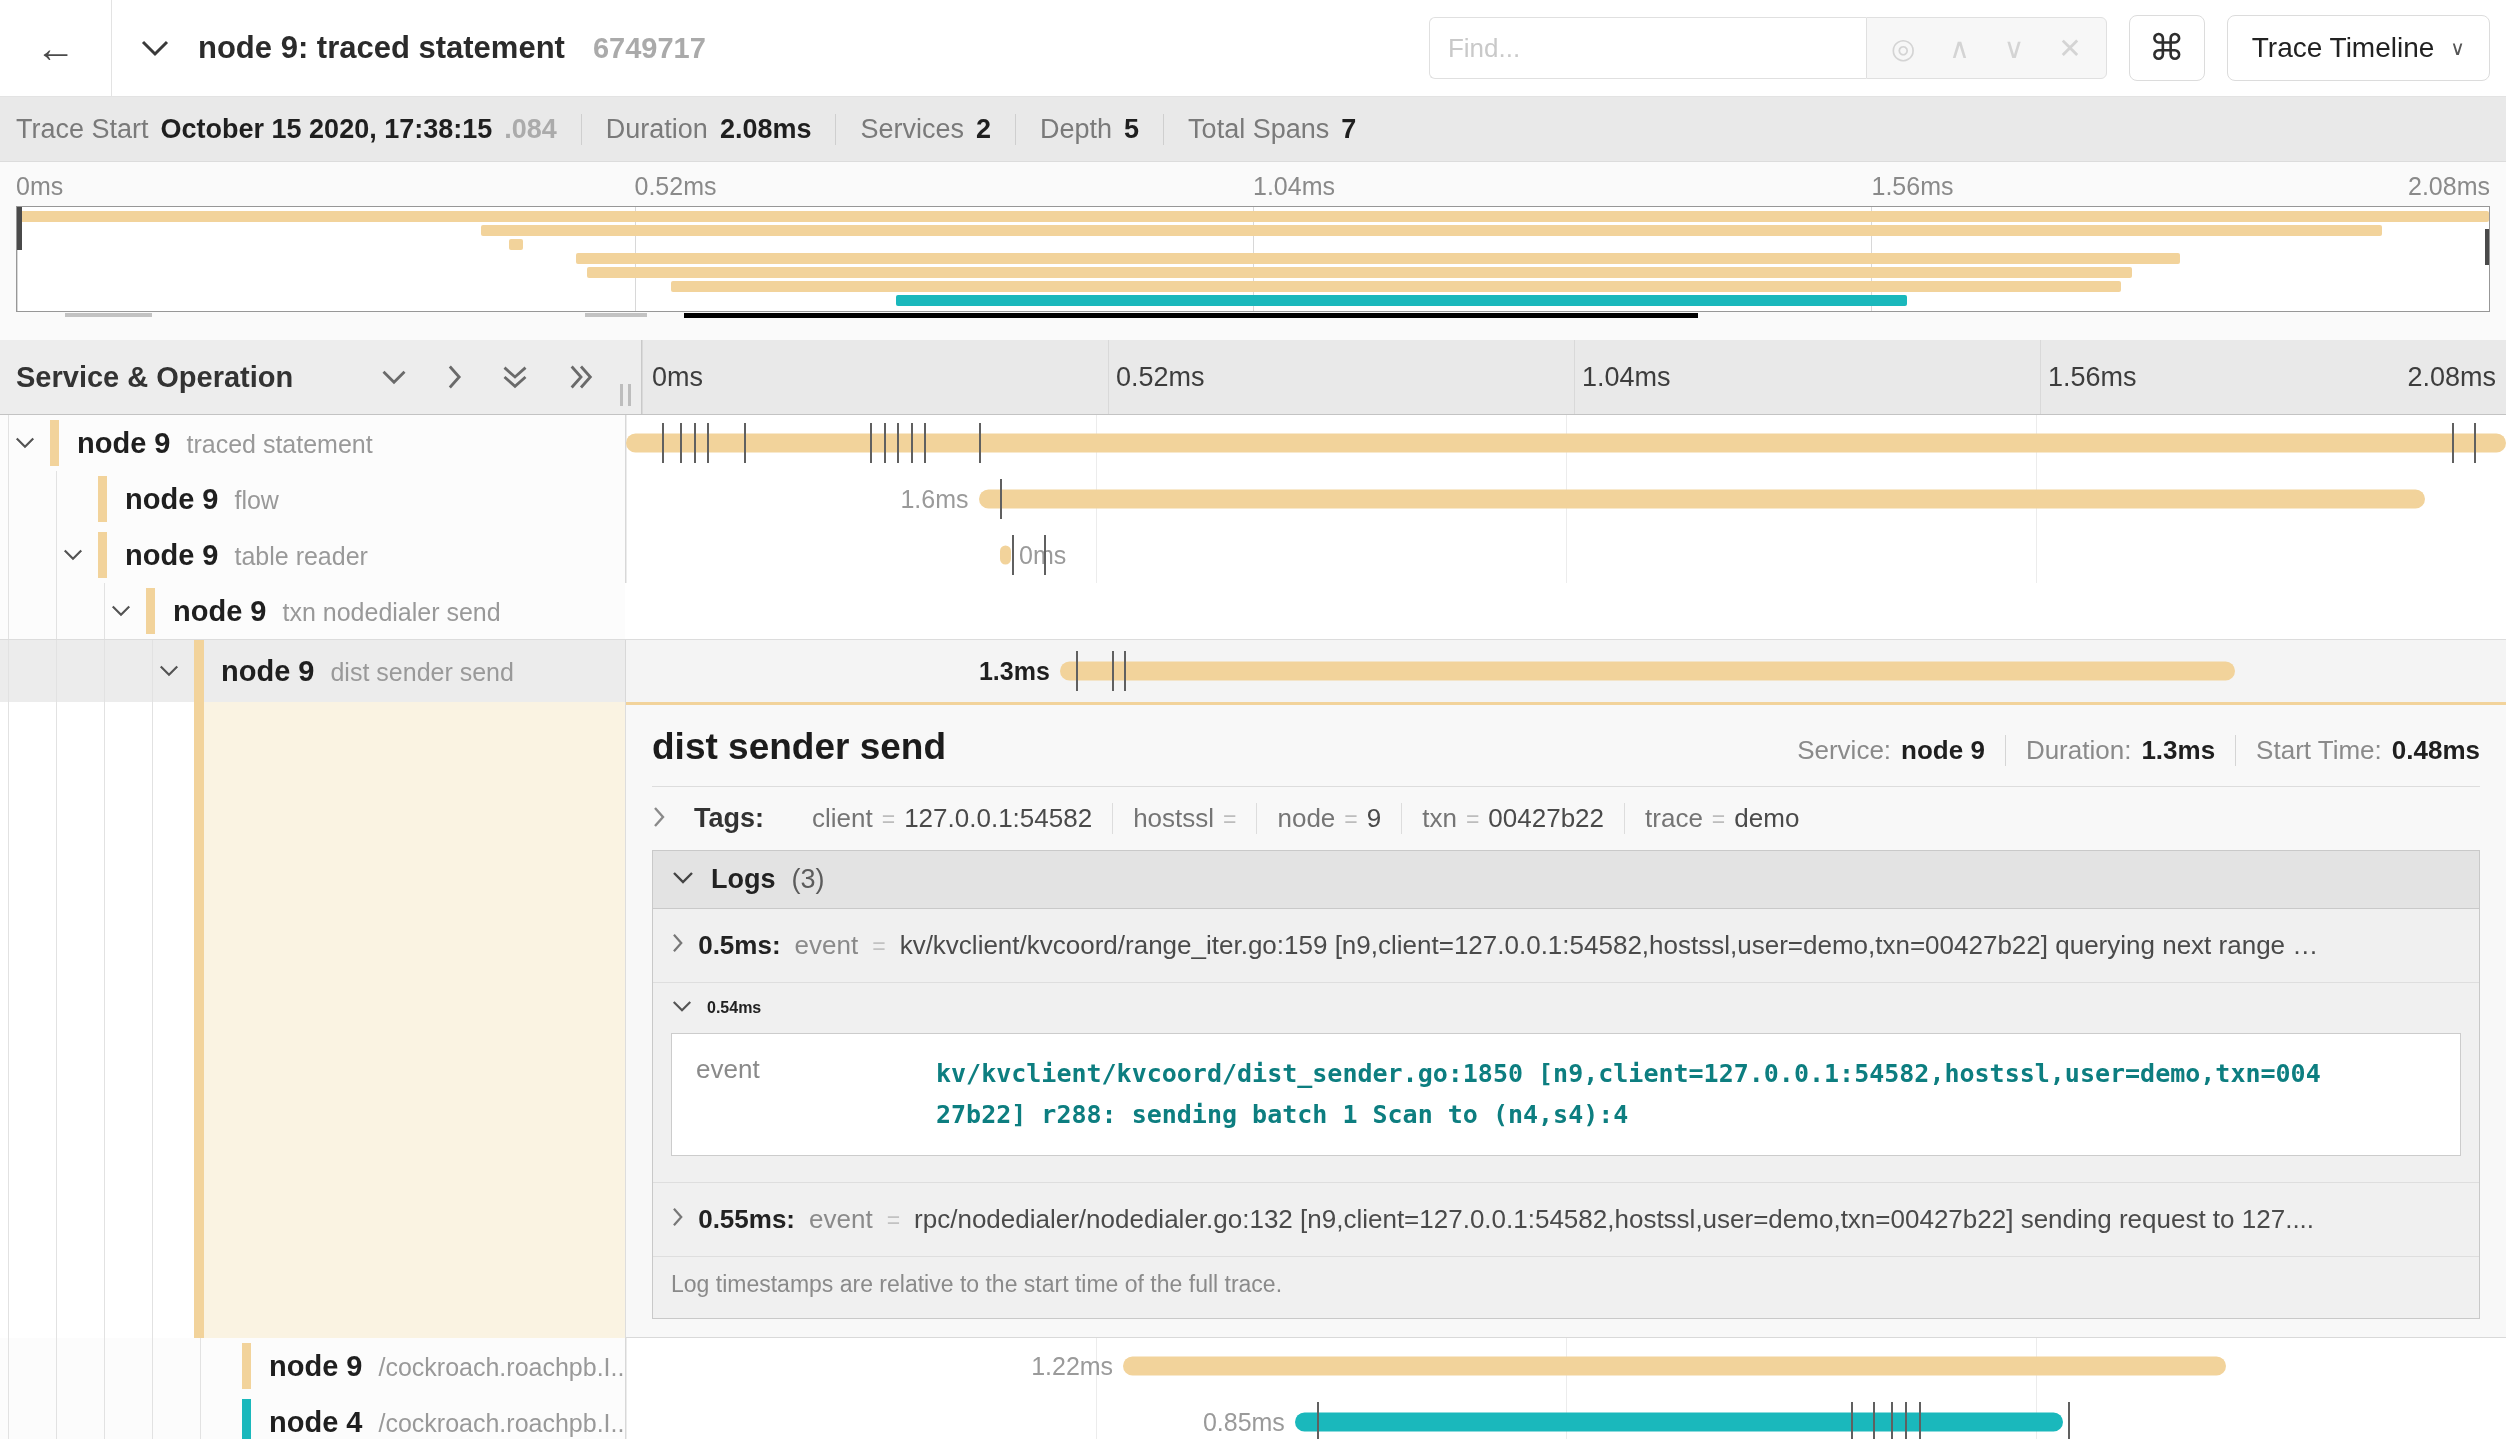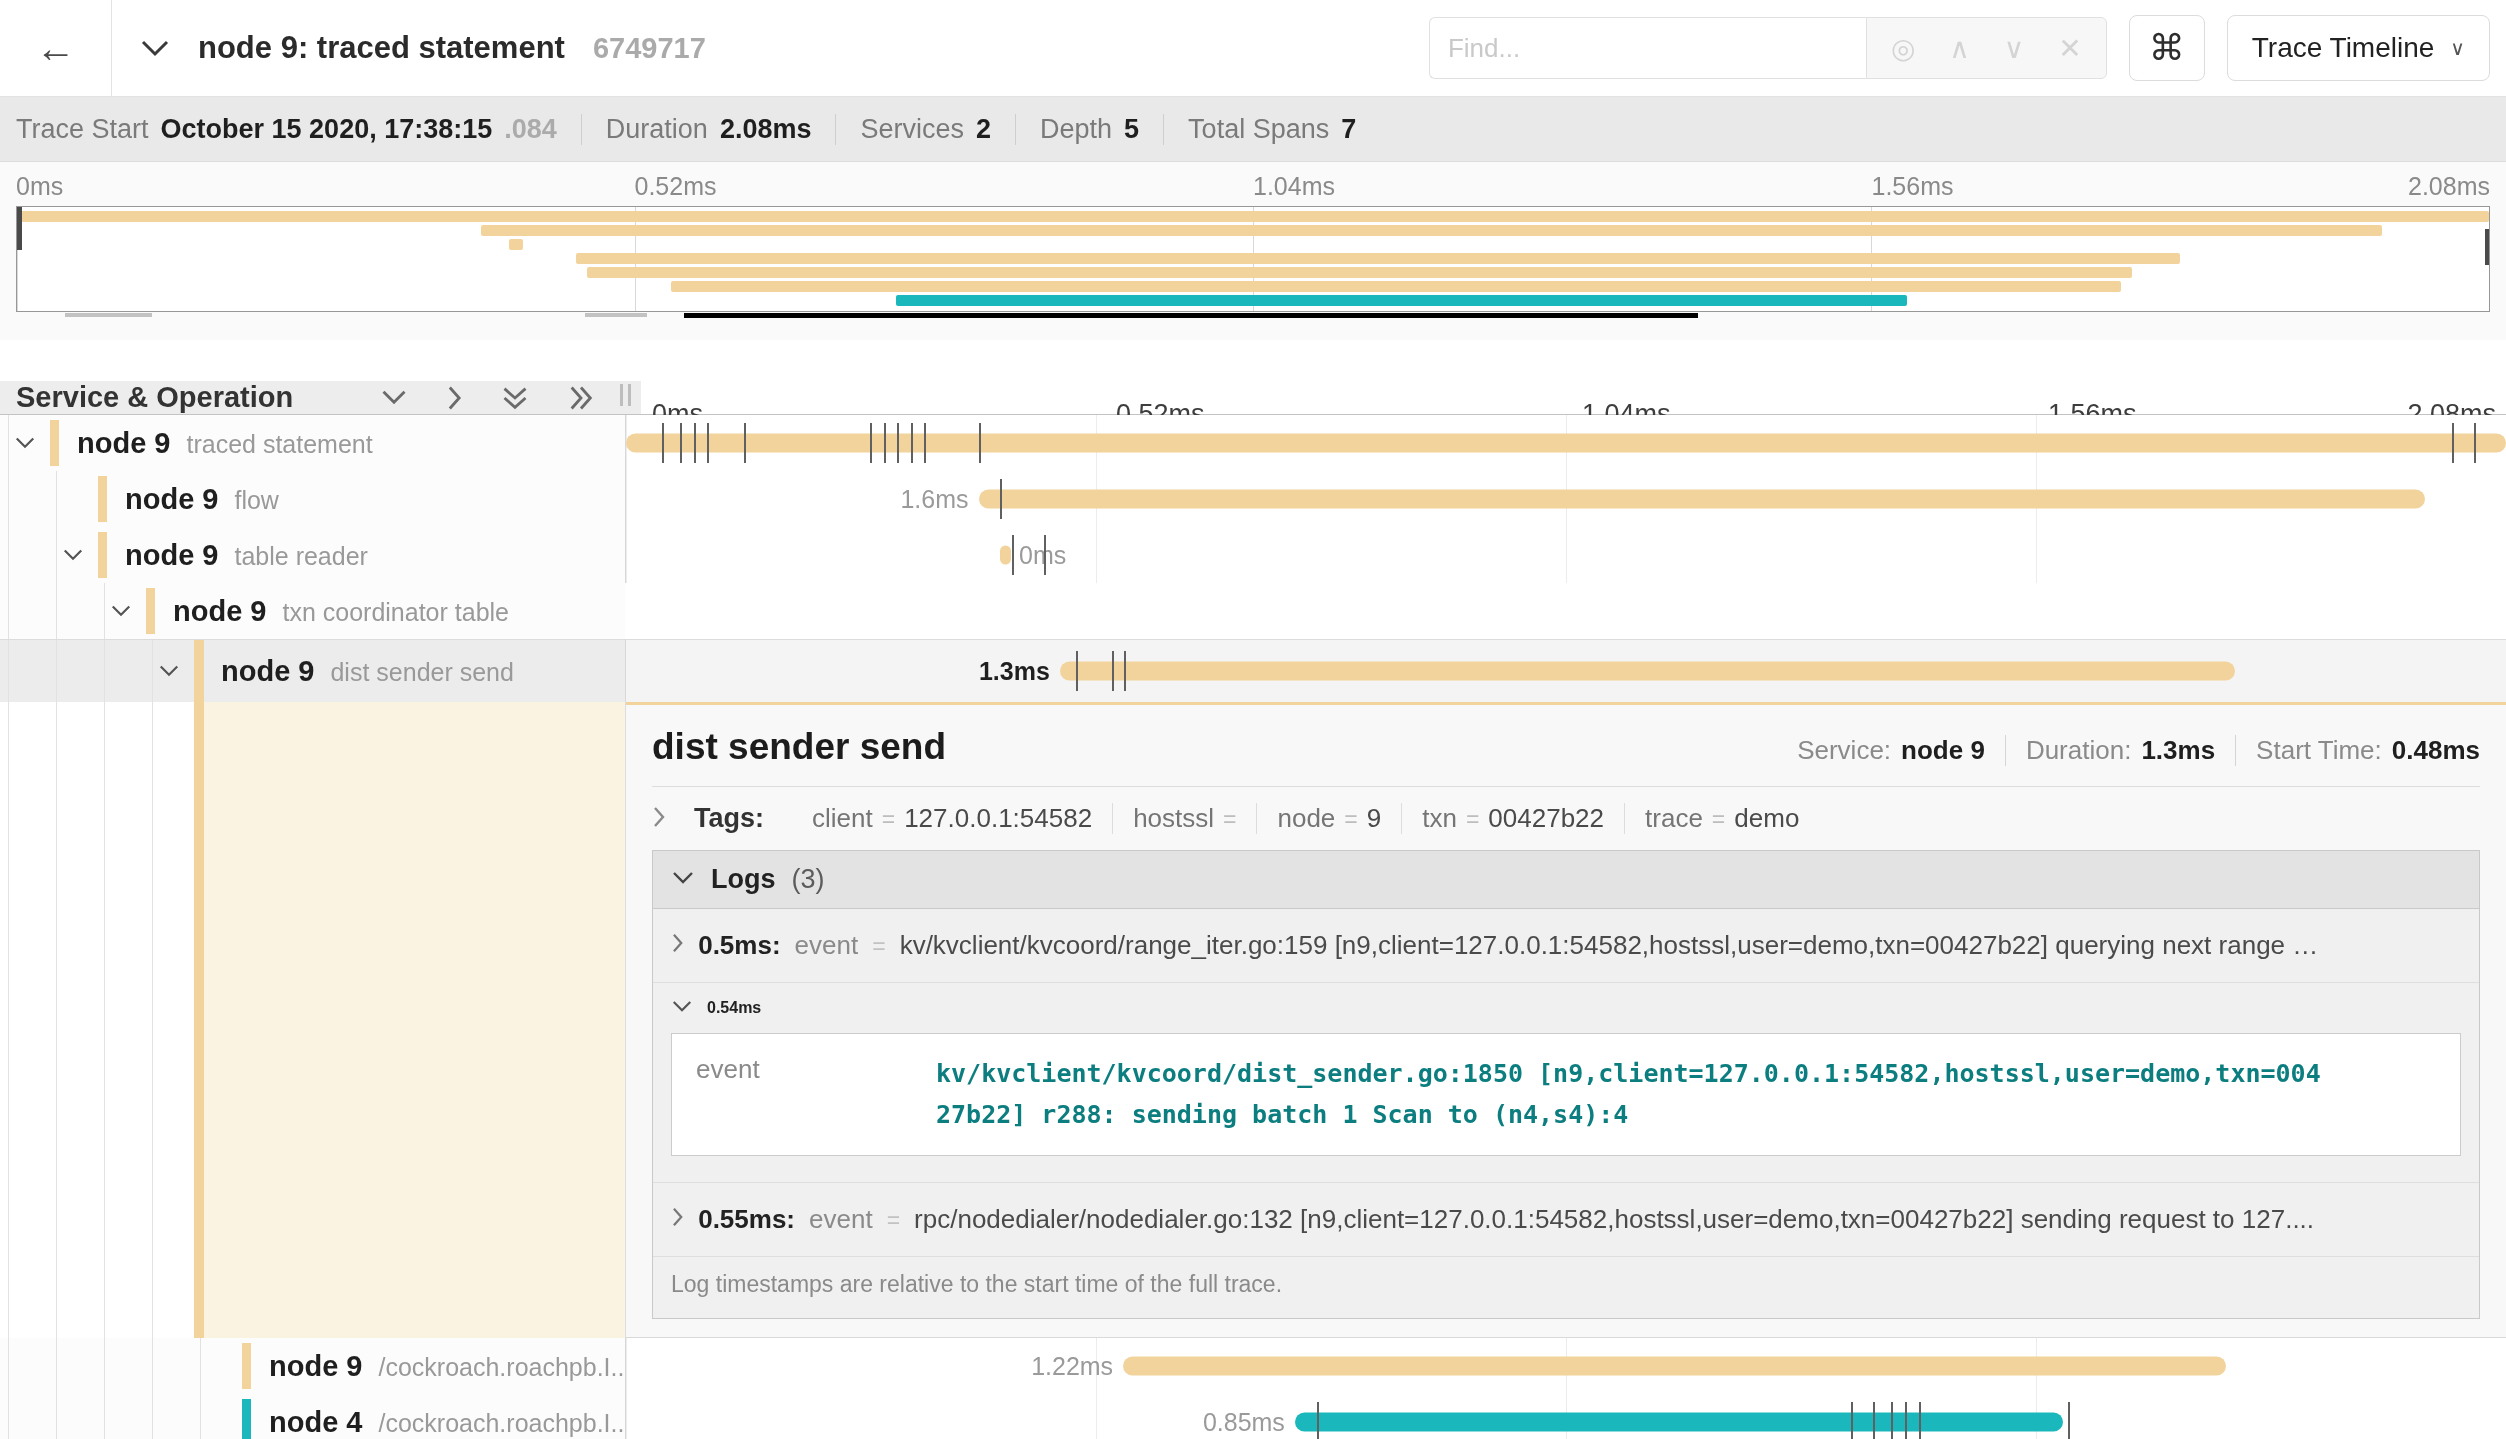--- a/index.html
+++ b/index.html
@@ -40,21 +40,21 @@
   .mini-labels{position:relative;height:36px;margin:0 16px;font-size:25px;color:#8a8a8a;}
   .mini-labels span{position:absolute;top:2px;white-space:nowrap;}
   .mini-wrap{position:relative;margin:0 16px;}
   .mini-canvas{position:relative;height:104px;background:#fff;border:1px solid #979797;
     background-image:linear-gradient(to right,#d8d8d8 1px,transparent 1px);background-size:25% 100%;overflow:hidden;}
   .mini-bar{position:absolute;height:11px;border-radius:2px;}
   .mini-handle{position:absolute;width:6px;background:#4a4a4a;z-index:3;}
   .scrub-black{position:absolute;height:5px;background:#000;top:107px;}
   .scrub-mark{position:absolute;height:4px;background:#c2c2c2;top:107px;}
   
-  .main-header{height:74px;display:flex;border-bottom:1px solid #c3c3c3;align-items:flex-end;}
+  .main-header{height:74px;display:flex;border-bottom:1px solid #c3c3c3;}
   .mh-left{width:625px;flex:none;background:#ededed;position:relative;display:flex;align-items:center;padding-left:16px;}
   .mh-title{font-size:29px;font-weight:700;color:#333;}
   .mh-icons{position:absolute;right:46px;display:flex;gap:38px;align-items:center;}
   .mh-icons .ticon{cursor:pointer;display:flex;align-items:center;}
   .mh-grip{position:absolute;right:10px;bottom:8px;display:flex;gap:5px;cursor:col-resize;}
   .mh-grip i{display:block;width:3px;height:22px;background:#bdbdbd;}
   .mh-right{flex:1;background:#e9e9e9;border-left:1px solid #c9c9c9;position:relative;font-size:27px;color:#3d3d3d;
     background-image:linear-gradient(to right,#d9d9d9 1px,transparent 1px);background-size:25% 100%;}
   .mh-right span{position:absolute;top:50%;transform:translateY(-50%);white-space:nowrap;}
   
@@ -305,21 +305,21 @@
     </div>
     <div class="row">
       <div class="row-left">
         <div class="guide" style="left: 8px;"></div>
         <div class="guide" style="left: 56px;"></div>
         <div class="guide" style="left: 104px;"></div>
         <div class="stripe" style="left: 146px; background: rgb(242, 211, 155);"></div>
         <span class="tree-chev" style="left: 110px;"><svg width="22" height="13.2" viewBox="0 0 24 14">
             <polyline points="3,2 12,11 21,2" fill="none" stroke="#555" stroke-width="2.4"></polyline>
           </svg></span>
-        <div class="tree-label" style="left: 173px;"><span class="svc">node 9</span><span class="op">txn coordinator table</span></div>
+        <div class="tree-label" style="left: 173px;"><span class="svc">node 9</span><span class="op">txn nodedialer send</span></div>
       </div>
     </div>
     <div class="row selected">
       <div class="row-left">
         <div class="guide" style="left: 8px;"></div>
         <div class="guide" style="left: 56px;"></div>
         <div class="guide" style="left: 104px;"></div>
         <div class="guide" style="left: 152px;"></div>
         <div class="stripe" style="left: 194px; background: rgb(242, 211, 155);"></div>
         <span class="tree-chev" style="left: 158px;"><svg width="22" height="13.2" viewBox="0 0 24 14">

